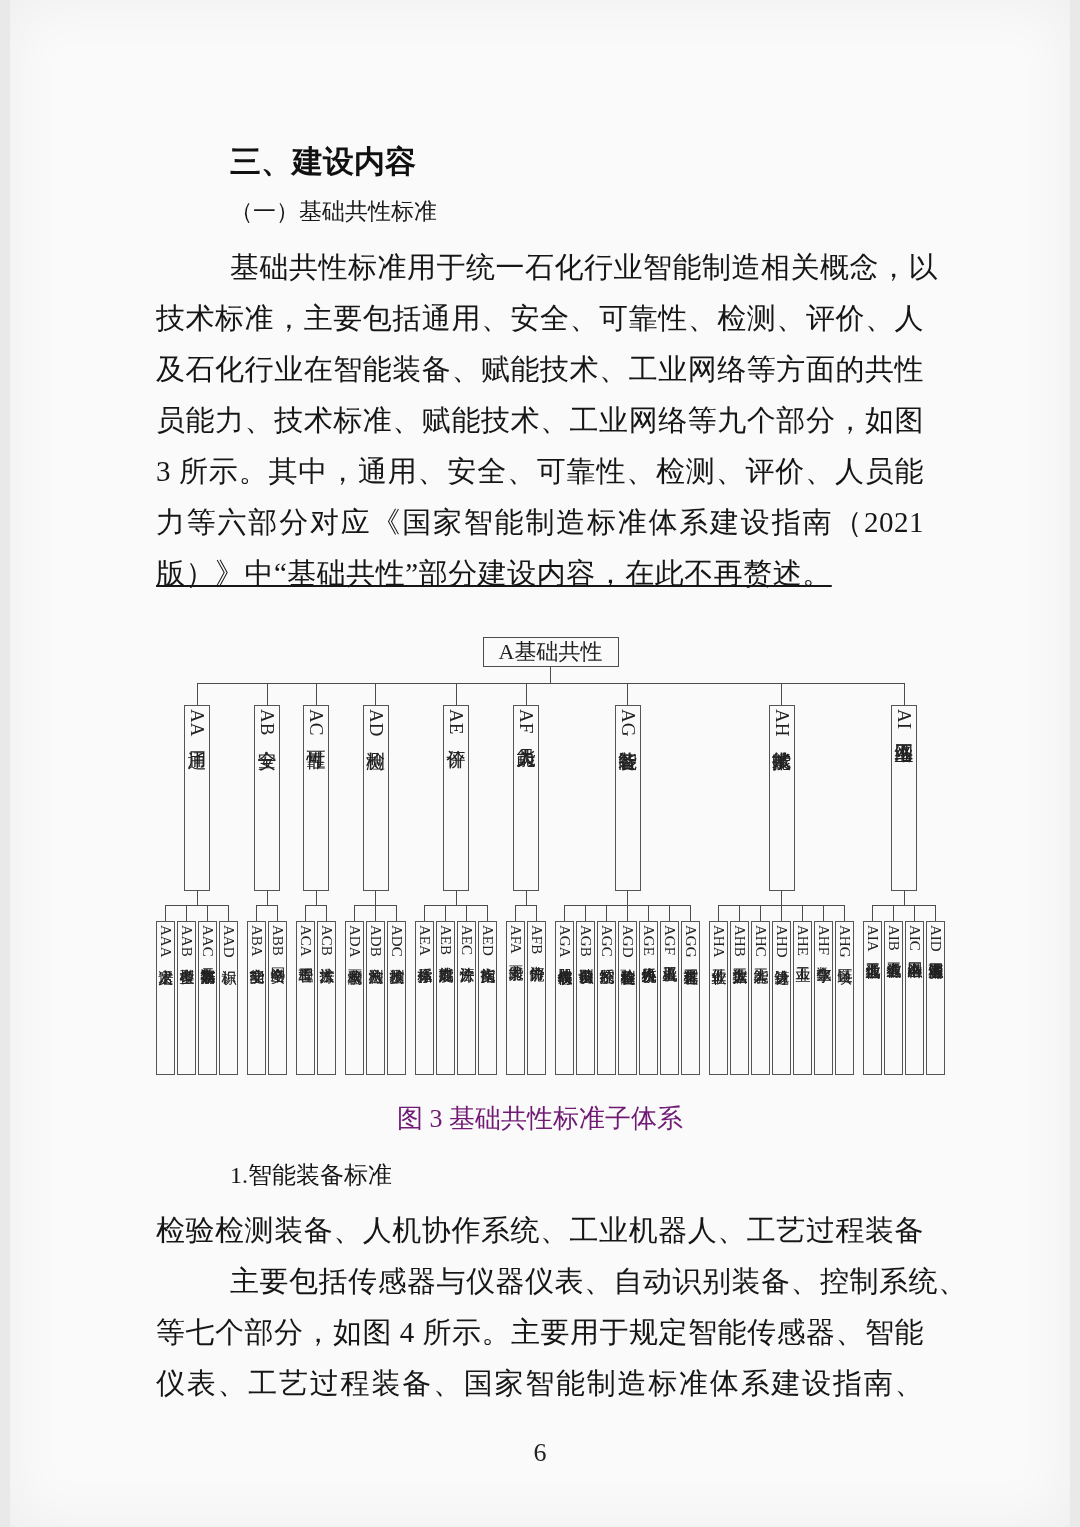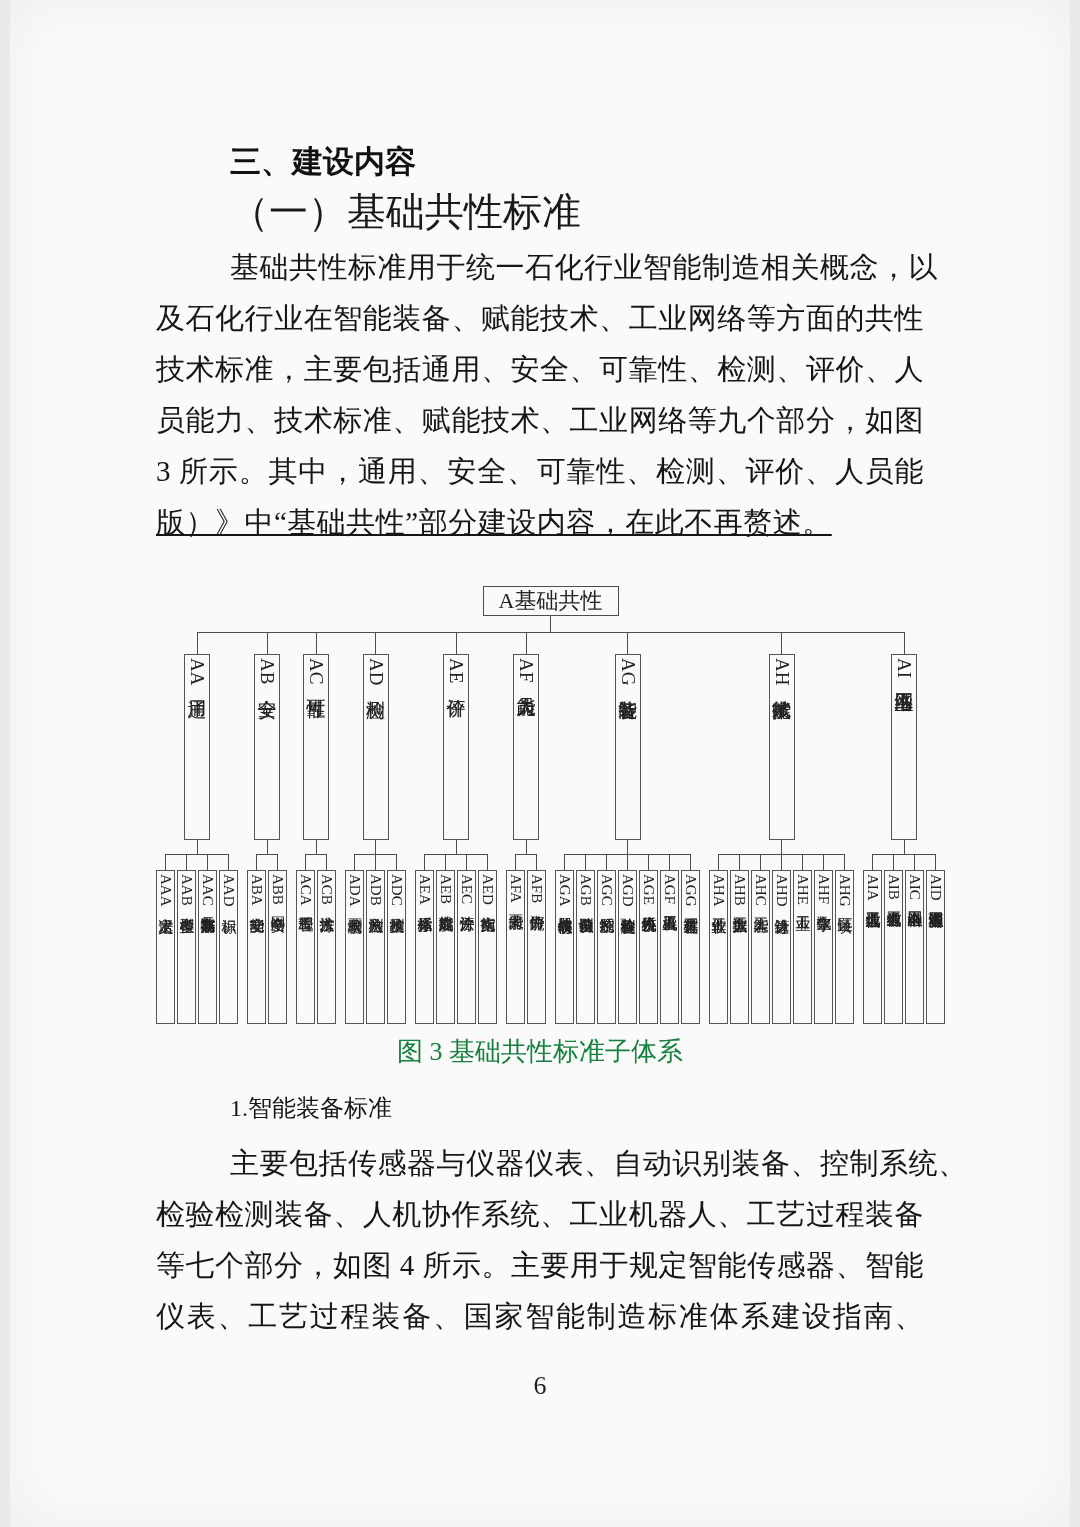--- a/index.html
+++ b/index.html
@@ -14,21 +14,21 @@
     font-family: "Liberation Serif", serif;
     overflow: hidden;
   }
   .content { padding: 140px 146px 0 146px; }
   h1.doc-h1 {
     margin: 0 0 0 74px; font-size: 31px; line-height: 44px;
     font-weight: bold; font-family: "Liberation Sans", sans-serif;
     color:#111;
   }
   h2.doc-h2 {
-    margin: 6px 0 0 74px; font-size: 39px; line-height: 44px;
+    margin: 6px 0 0 74px; font-size: 23px; line-height: 44px;
     font-weight: normal; color:#191919;
   }
   .para { margin-top: 8px; }
   .pline {
     font-size: 29px; line-height: 51px; height: 51px;
     text-align: justify; text-align-last: justify;
     text-justify: inter-character;
     letter-spacing: 0.5px;
     white-space: nowrap;
     color:#161616;
@@ -54,45 +54,46 @@
     background: #fafafa;
     writing-mode: vertical-lr;
     text-orientation: mixed;
     padding-top: 3px;
     color:#222;
     overflow: hidden;
   }
   .vbox.l1 { font-size: 19px; line-height: 24px; }
   .vbox.leaf { font-size: 15px; line-height: 17px; }
   .caption {
-    margin-top: 8px; height: 36px; line-height: 36px;
-    text-align: center; font-size: 26px; color:#15803d;
+    margin-top: 24px; height: 36px; line-height: 36px;
+    text-align: center; font-size: 26px; color:#701a75;
   }
   h3.doc-h3 {
     margin: 16px 0 0 74px; font-size: 24px; line-height: 44px;
     font-weight: normal; color:#161616;
   }
   .pagenum {
     margin-top: 28px; text-align: center;
     font-size: 26px; line-height: 32px; color:#222;
   }
 </style>
 </head>
 <body>
 
 <div class="page">
   <div class="content">
     <h1 class="doc-h1">三、建设内容</h1>
     <h2 class="doc-h2">（一）基础共性标准</h2>
     <div class="para" id="para1">
         <div class="pline indent">基础共性标准用于统一石化行业智能制造相关概念，以</div>
+        <div class="pline">技术标准，主要包括通用、安全、可靠性、检测、评价、人</div>
         <div class="pline">及石化行业在智能装备、赋能技术、工业网络等方面的共性</div>
-        <div class="pline">技术标准，主要包括通用、安全、可靠性、检测、评价、人</div>
         <div class="pline">员能力、技术标准、赋能技术、工业网络等九个部分，如图</div>
         <div class="pline">3 所示。其中，通用、安全、可靠性、检测、评价、人员能</div>
+        <div class="pline">力等六部分对应《国家智能制造标准体系建设指南（2021</div>
         <div class="pline endline">版）》中“基础共性”部分建设内容，在此不再赘述。</div>
       </div>
     <div class="figure" id="figure3">
         <svg width="788" height="444">
           <line x1="394.5" y1="34" x2="394.5" y2="50" stroke="#4d4d4d" stroke-width="1" shape-rendering="crispEdges"></line>
           <line x1="41" y1="50" x2="748" y2="50" stroke="#4d4d4d" stroke-width="1" shape-rendering="crispEdges"></line>
           <line x1="41" y1="50" x2="41" y2="72" stroke="#4d4d4d" stroke-width="1" shape-rendering="crispEdges"></line>
           <line x1="41" y1="258" x2="41" y2="272" stroke="#4d4d4d" stroke-width="1" shape-rendering="crispEdges"></line>
           <line x1="9.5" y1="272" x2="72.5" y2="272" stroke="#4d4d4d" stroke-width="1" shape-rendering="crispEdges"></line>
           <line x1="9.5" y1="272" x2="9.5" y2="288" stroke="#4d4d4d" stroke-width="1" shape-rendering="crispEdges"></line>
@@ -197,20 +198,20 @@
         <div class="vbox leaf" style="left: 679px; top: 288px; width: 19px; height: 154px;">AHG区块链</div>
         <div class="vbox l1" style="left: 735px; top: 72px; width: 26px; height: 186px;">AI工业网络</div>
         <div class="vbox leaf" style="left: 707px; top: 288px; width: 19px; height: 154px;">AIA工业无线通信</div>
         <div class="vbox leaf" style="left: 728px; top: 288px; width: 19px; height: 154px;">AIB工业有线通信</div>
         <div class="vbox leaf" style="left: 749px; top: 288px; width: 19px; height: 154px;">AIC工业网络融合</div>
         <div class="vbox leaf" style="left: 770px; top: 288px; width: 19px; height: 154px;">AID工业网络资源管理</div>
       </div>
     <div class="caption">图 3  基础共性标准子体系</div>
     <h3 class="doc-h3">1.智能装备标准</h3>
     <div class="para" id="para2">
+        <div class="pline">检验检测装备、人机协作系统、工业机器人、工艺过程装备</div>
         <div class="pline indent">主要包括传感器与仪器仪表、自动识别装备、控制系统、</div>
-        <div class="pline">检验检测装备、人机协作系统、工业机器人、工艺过程装备</div>
         <div class="pline">等七个部分，如图 4 所示。主要用于规定智能传感器、智能</div>
         <div class="pline">仪表、工艺过程装备、国家智能制造标准体系建设指南、</div>
       </div>
   </div>
   <div class="pagenum">6</div>
 </div>
 
 </body></html>

